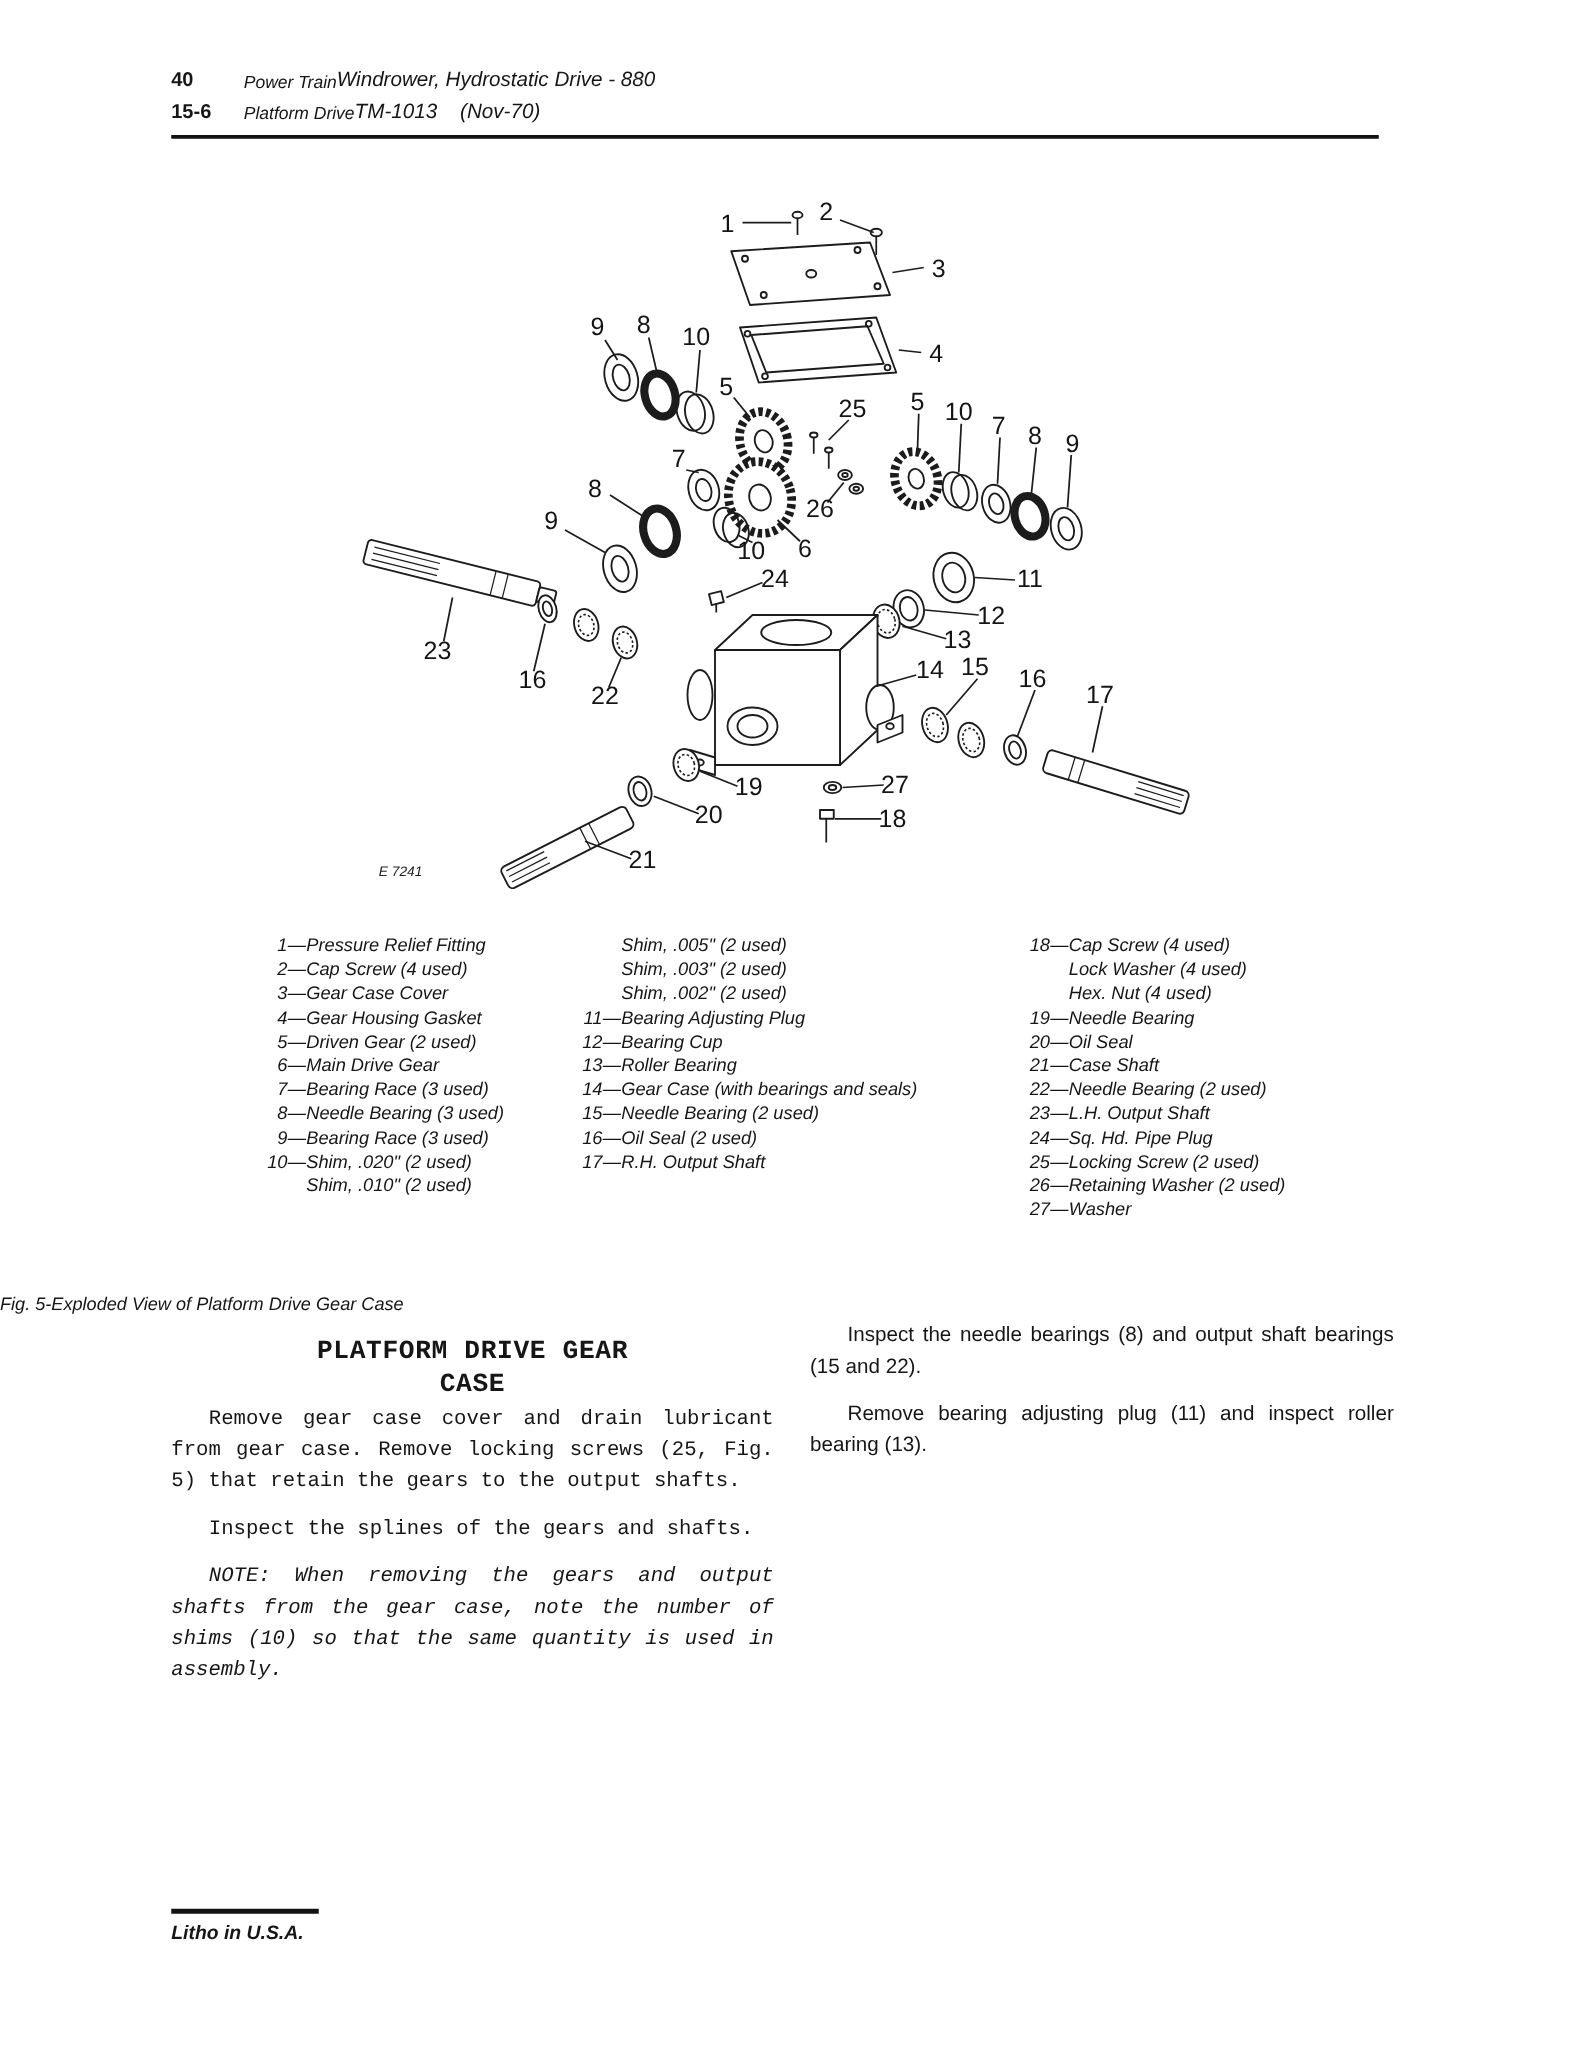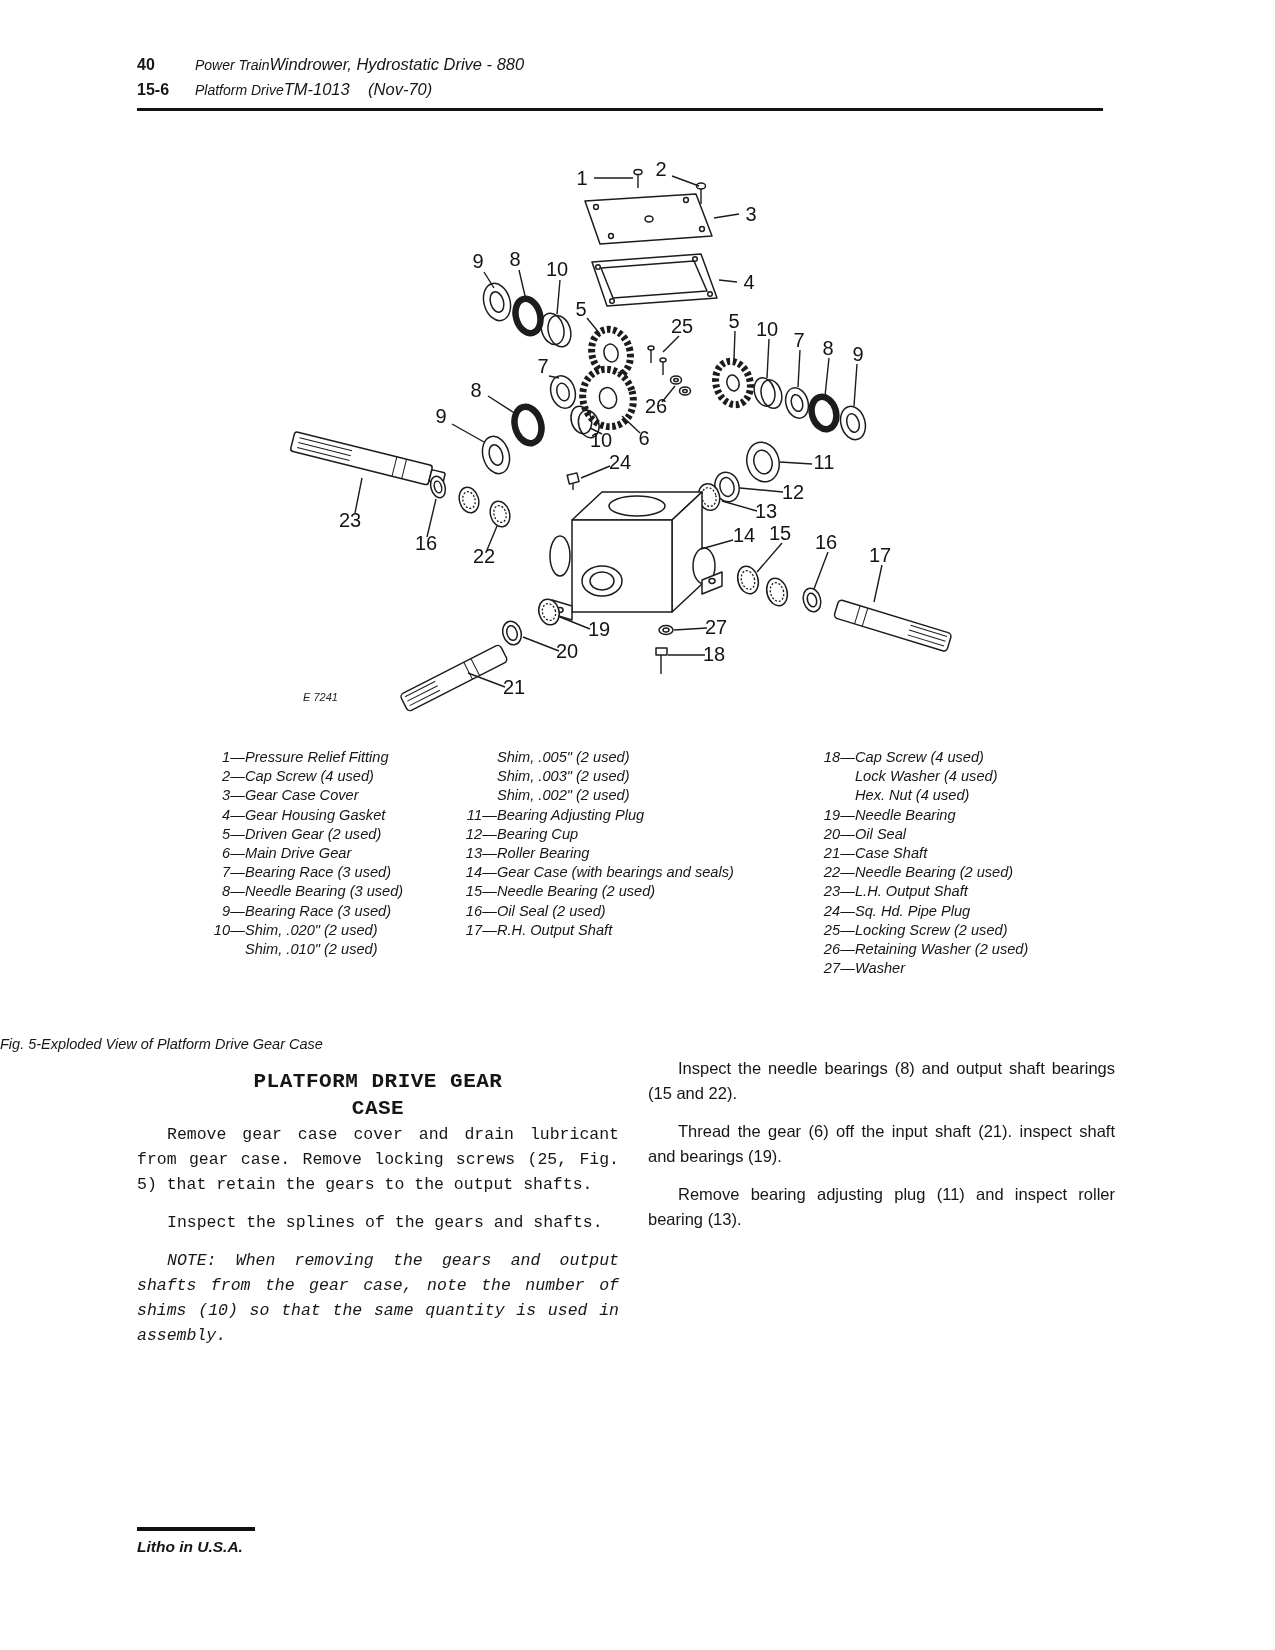--- a/index.html
+++ b/index.html
@@ -530,20 +530,19 @@
 
   <div class="colL">
     <div class="a-head">PLATFORM DRIVE GEAR</div>
     <div class="a-head a-head2">CASE</div>
     <p>Remove gear case cover and drain lubricant from gear case. Remove locking screws (25, Fig. 5) that retain the gears to the output shafts.</p>
     <p>Inspect the splines of the gears and shafts.</p>
     <p class="note">NOTE: When removing the gears and output shafts from the gear case, note the number of shims (10) so that the same quantity is used in assembly.</p>
   </div>
   <div class="colR">
     <p>Inspect the needle bearings (8) and output shaft bearings (15 and 22).</p>
-    <p>Thread the gear (6) off the input shaft (21). inspect shaft and bearings (19).</p>
     <p>Remove bearing adjusting plug (11) and inspect roller bearing (13).</p>
   </div>
 
   <div class="f-rule"></div>
   <div class="f-text">Litho in U.S.A.</div>
 
 </div>
 
 </body></html>

